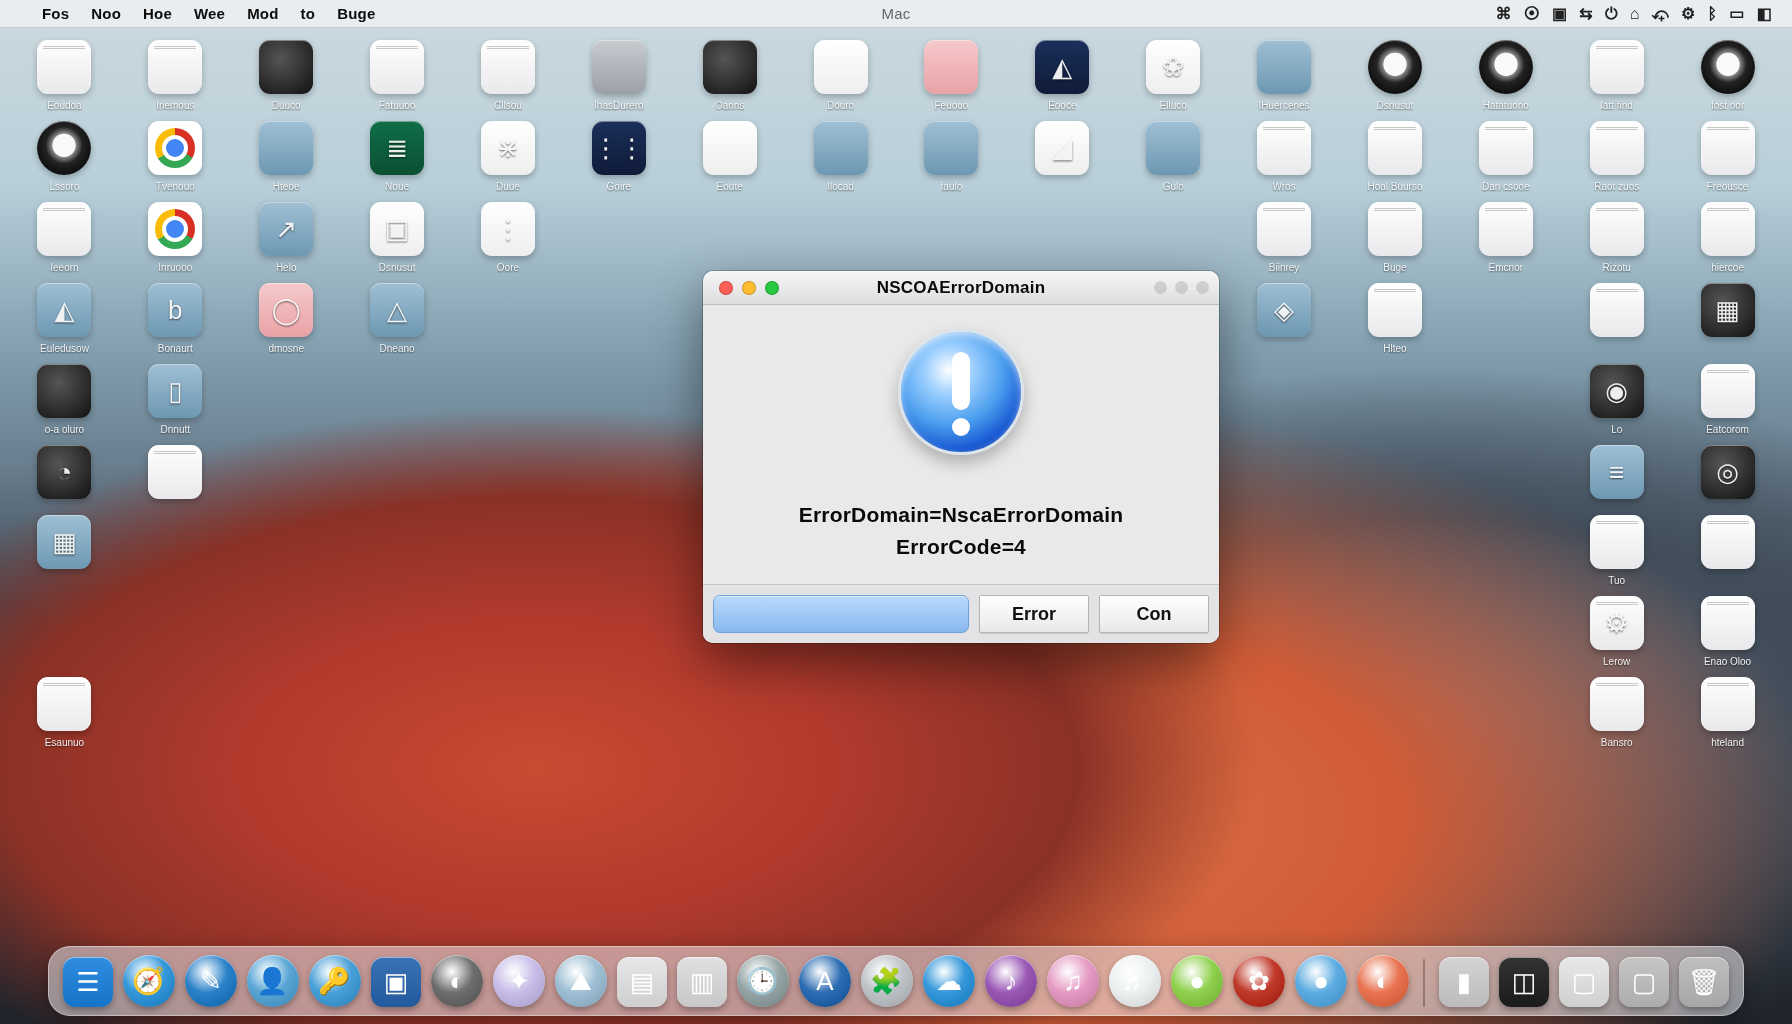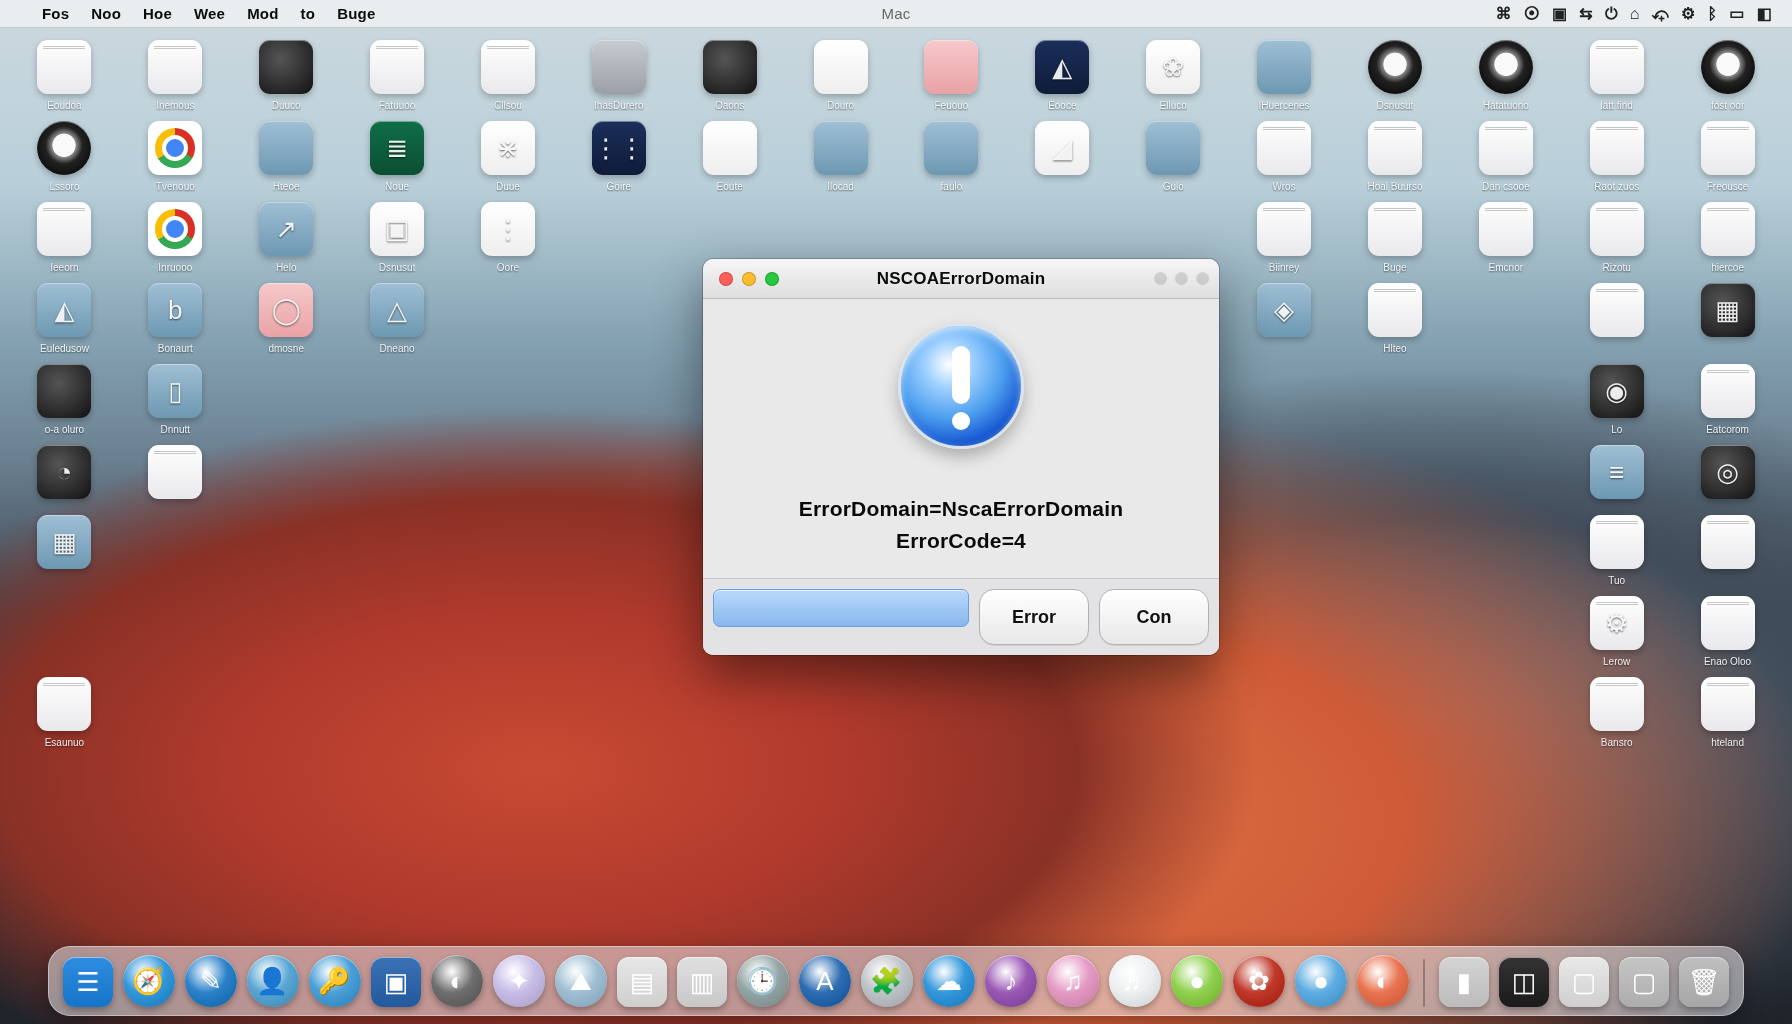--- a/index.html
+++ b/index.html
@@ -92,21 +92,21 @@
   }
   .dialog {
     width:516px; background: #e9e9ea;
     border-radius:10px;
     box-shadow: 0 20px 50px rgba(0,0,0,0.45), 0 0 0 1px rgba(0,0,0,0.2);
     overflow:hidden;
     position:relative;
     margin-top:-110px; margin-left:130px;
   }
   .titlebar {
-    height:40px; display:flex; align-items:center; padding:0 16px;
+    height:34px; display:flex; align-items:center; padding:0 16px;
     background: linear-gradient(#f6f6f6,#dedede);
     border-bottom:1px solid #bdbdbd;
     position:relative;
   }
   .traffic { display:flex; gap:9px; }
   .tl { width:14px; height:14px; border-radius:50%; box-shadow:inset 0 0 0 1px rgba(0,0,0,0.2);}
   .tl.r{background:#ff5f57;} .tl.y{background:#febc2e;} .tl.g{background:#28c840;}
   .titlebar .title{
     position:absolute; left:50%; transform:translateX(-50%);
     font-size:17px; font-weight:600; color:#0b0b0b; letter-spacing:0.2px;
@@ -138,21 +138,21 @@
     margin-top:18px; border-top:1px solid #c5c5c5;
     display:flex; padding:10px; gap:10px; justify-content:flex-end;
     background:#e3e3e5;
   }
   .button-row .spacer{
     flex:1; height:38px; background:linear-gradient(#b9d9fb,#88b7ee);
     border:1px solid #6ca0da; border-radius:7px;
     box-shadow:inset 0 1px 0 rgba(255,255,255,0.6);
   }
   .btn{
-    min-width:110px; height:56px; border-radius:15px;
+    min-width:110px; height:38px; border-radius:2px;
     background:linear-gradient(#ffffff,#e8e8e8);
     border:1px solid #b3b3b3;
     font-size:18px; font-weight:700; color:#111;
     box-shadow:inset 0 1px 0 #fff, 0 1px 1px rgba(0,0,0,0.1);
     cursor:pointer;
   }
 </style>
 </head>
 <body>
 

